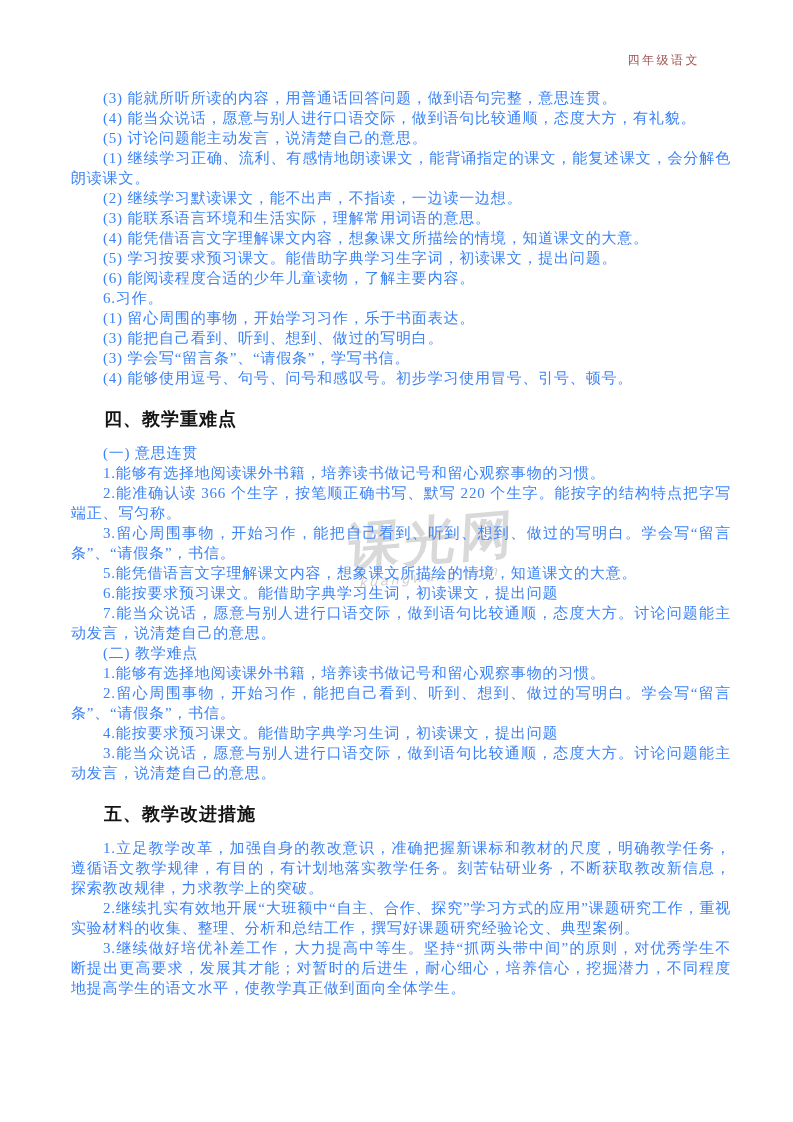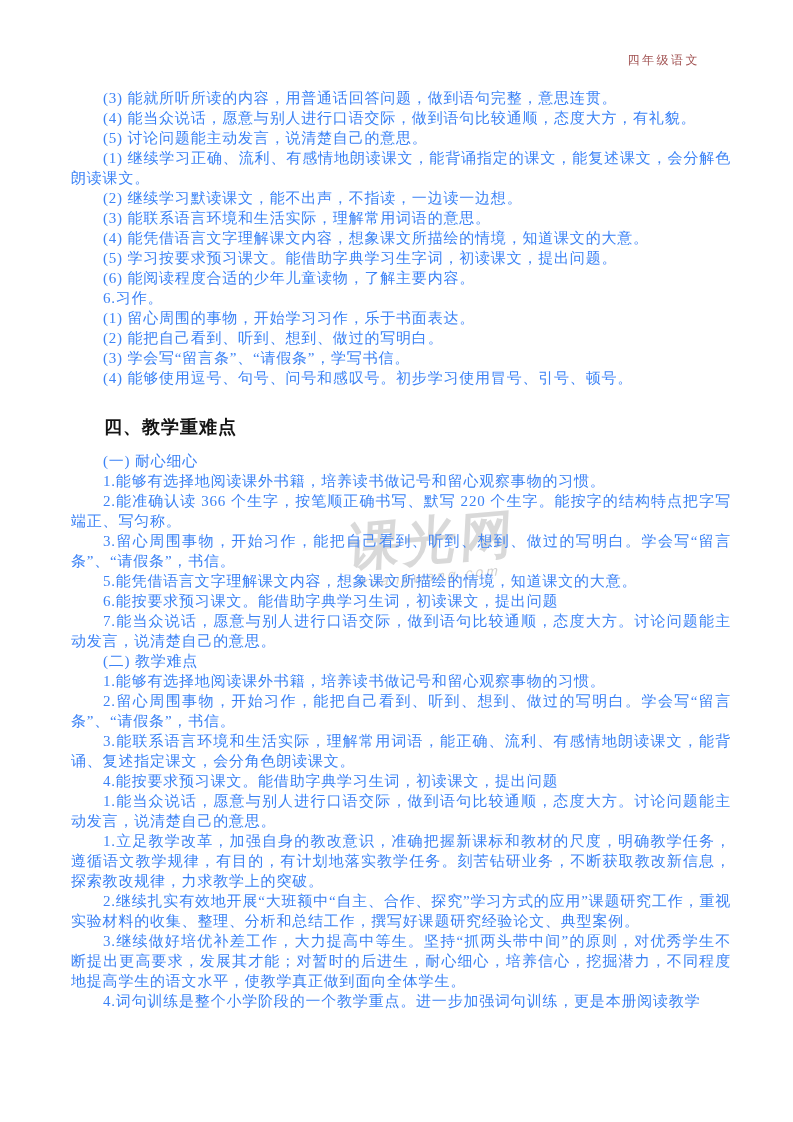--- a/index.html
+++ b/index.html
@@ -19,21 +19,21 @@
   }
   .doc p.para{
     margin:0;
     font-size:15px;line-height:20px;
     letter-spacing:0.8px;
     color:#3b82f6;
     text-indent:32px;
     text-align:justify;
   }
   .doc h2.heading{
-    margin:28px 0 13px 33px;
+    margin:20px 0 13px 33px;
     font-size:18px;line-height:22px;
     font-weight:bold;color:#141414;
     letter-spacing:1px;
   }
   .watermark{
     position:absolute;left:348px;top:514px;
     pointer-events:none;
     transform:rotate(-5deg) skewX(-8deg);
     text-align:center;
   }
@@ -70,36 +70,35 @@
       <p class="para">(4) 能当众说话，愿意与别人进行口语交际，做到语句比较通顺，态度大方，有礼貌。</p>
       <p class="para">(5) 讨论问题能主动发言，说清楚自己的意思。</p>
       <p class="para">(1) 继续学习正确、流利、有感情地朗读课文，能背诵指定的课文，能复述课文，会分解色朗读课文。</p>
       <p class="para">(2) 继续学习默读课文，能不出声，不指读，一边读一边想。</p>
       <p class="para">(3) 能联系语言环境和生活实际，理解常用词语的意思。</p>
       <p class="para">(4) 能凭借语言文字理解课文内容，想象课文所描绘的情境，知道课文的大意。</p>
       <p class="para">(5) 学习按要求预习课文。能借助字典学习生字词，初读课文，提出问题。</p>
       <p class="para">(6) 能阅读程度合适的少年儿童读物，了解主要内容。</p>
       <p class="para">6.习作。</p>
       <p class="para">(1) 留心周围的事物，开始学习习作，乐于书面表达。</p>
-      <p class="para">(2) 能把自己看到、听到、想到、做过的写明白。</p>
+      <p class="para">(3) 能把自己看到、听到、想到、做过的写明白。</p>
       <p class="para">(3) 学会写“留言条”、“请假条”，学写书信。</p>
       <p class="para">(4) 能够使用逗号、句号、问号和感叹号。初步学习使用冒号、引号、顿号。</p>
       <h2 class="heading">四、教学重难点</h2>
-      <p class="para">(一) 耐心细心</p>
+      <p class="para">(一) 意思连贯</p>
       <p class="para">1.能够有选择地阅读课外书籍，培养读书做记号和留心观察事物的习惯。</p>
       <p class="para">2.能准确认读 366 个生字，按笔顺正确书写、默写 220 个生字。能按字的结构特点把字写端正、写匀称。</p>
       <p class="para">3.留心周围事物，开始习作，能把自己看到、听到、想到、做过的写明白。学会写“留言条”、“请假条”，书信。</p>
       <p class="para">5.能凭借语言文字理解课文内容，想象课文所描绘的情境，知道课文的大意。</p>
       <p class="para">6.能按要求预习课文。能借助字典学习生词，初读课文，提出问题</p>
       <p class="para">7.能当众说话，愿意与别人进行口语交际，做到语句比较通顺，态度大方。讨论问题能主动发言，说清楚自己的意思。</p>
       <p class="para">(二) 教学难点</p>
       <p class="para">1.能够有选择地阅读课外书籍，培养读书做记号和留心观察事物的习惯。</p>
       <p class="para">2.留心周围事物，开始习作，能把自己看到、听到、想到、做过的写明白。学会写“留言条”、“请假条”，书信。</p>
-      <p class="para">3.能联系语言环境和生活实际，理解常用词语，能正确、流利、有感情地朗读课文，能背诵、复述指定课文，会分角色朗读课文。</p>
       <p class="para">4.能按要求预习课文。能借助字典学习生词，初读课文，提出问题</p>
-      <p class="para">1.能当众说话，愿意与别人进行口语交际，做到语句比较通顺，态度大方。讨论问题能主动发言，说清楚自己的意思。</p>
+      <p class="para">3.能当众说话，愿意与别人进行口语交际，做到语句比较通顺，态度大方。讨论问题能主动发言，说清楚自己的意思。</p>
+      <h2 class="heading">五、教学改进措施</h2>
       <p class="para">1.立足教学改革，加强自身的教改意识，准确把握新课标和教材的尺度，明确教学任务，遵循语文教学规律，有目的，有计划地落实教学任务。刻苦钻研业务，不断获取教改新信息，探索教改规律，力求教学上的突破。</p>
       <p class="para">2.继续扎实有效地开展“大班额中“自主、合作、探究”学习方式的应用”课题研究工作，重视实验材料的收集、整理、分析和总结工作，撰写好课题研究经验论文、典型案例。</p>
       <p class="para">3.继续做好培优补差工作，大力提高中等生。坚持“抓两头带中间”的原则，对优秀学生不断提出更高要求，发展其才能；对暂时的后进生，耐心细心，培养信心，挖掘潜力，不同程度地提高学生的语文水平，使教学真正做到面向全体学生。</p>
-      <p class="para">4.词句训练是整个小学阶段的一个教学重点。进一步加强词句训练，更是本册阅读教学</p>
     </div>
 
 </div>
 
 </body></html>

